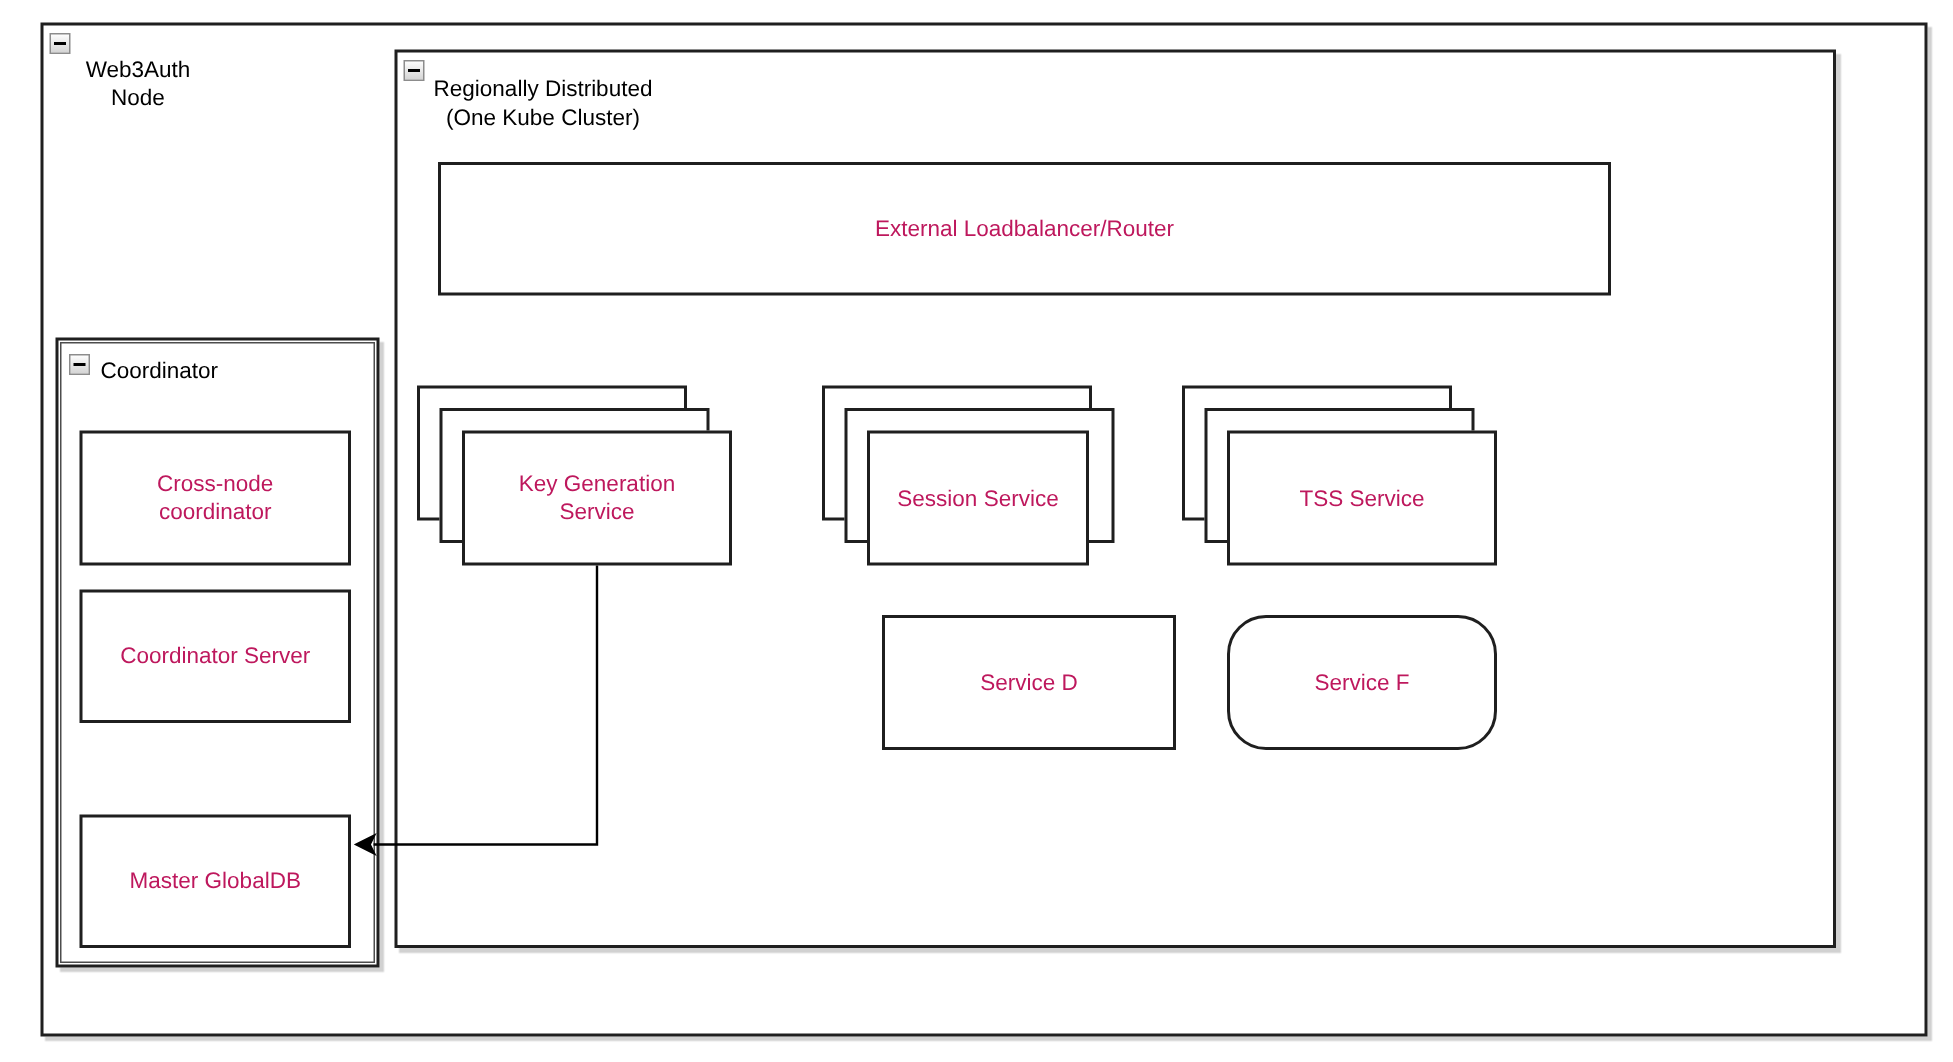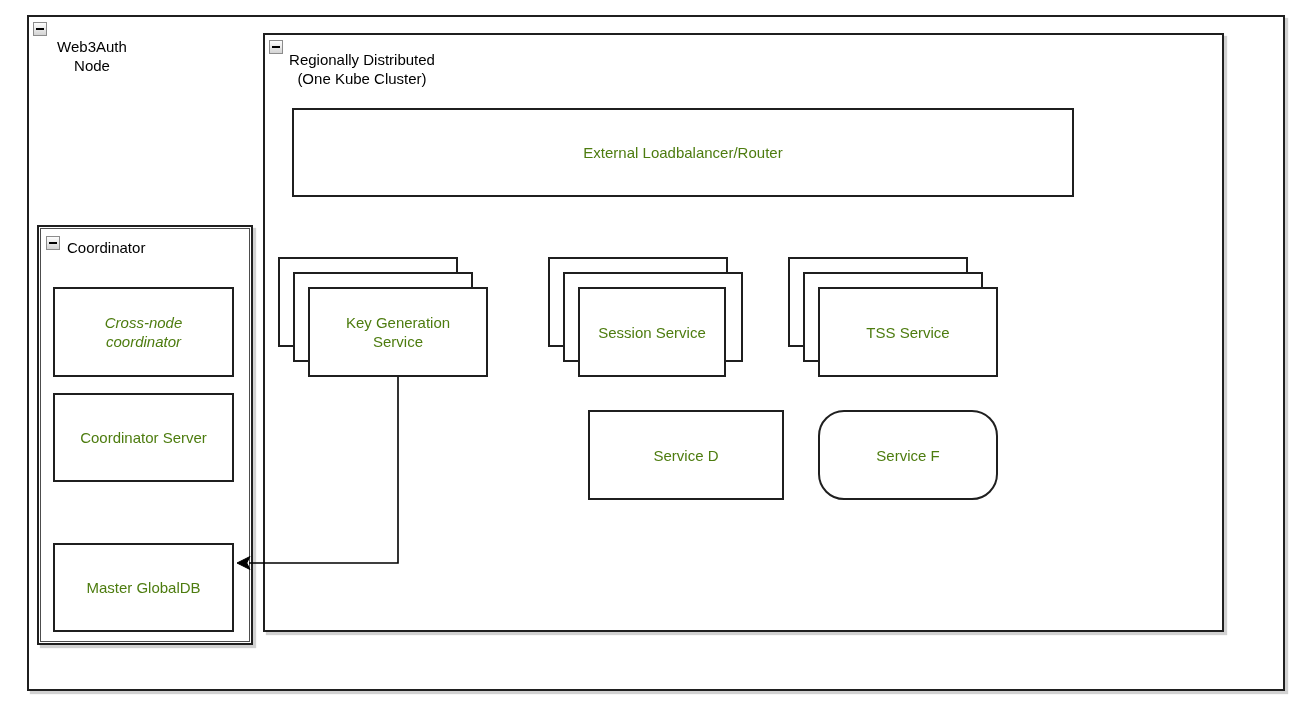--- a/index.html
+++ b/index.html
@@ -26,21 +26,21 @@
   .box-label {
     position: absolute;
     inset: 0;
     display: flex;
     flex-direction: column;
     align-items: center;
     justify-content: center;
     text-align: center;
     font-size: 15px;
     line-height: 19px;
-    color: #4d7c0f;
+    color: #be185d;
   }
   .container-title {
     position: absolute;
     font-size: 15px;
     line-height: 19px;
     color: #000000;
     text-align: center;
     white-space: nowrap;
   }
   .collapse-btn {
@@ -146,21 +146,21 @@
       <div>Service D</div>
     </div>
   </div>
 
   <div class="shape" style="left:818px; top:410px; width:180px; height:90px;border-radius:26px;">
     <div class="box-label">
       <div>Service F</div>
     </div>
   </div>
 
-  <div class="shape" style="left:53px; top:287px; width:181px; height:90px;font-style:italic;">
+  <div class="shape" style="left:53px; top:287px; width:181px; height:90px;">
     <div class="box-label">
       <div>Cross-node</div>
       <div>coordinator</div>
     </div>
   </div>
 
   <div class="shape" style="left:53px; top:543px; width:181px; height:89px;">
     <div class="box-label">
       <div>Master GlobalDB</div>
     </div>

